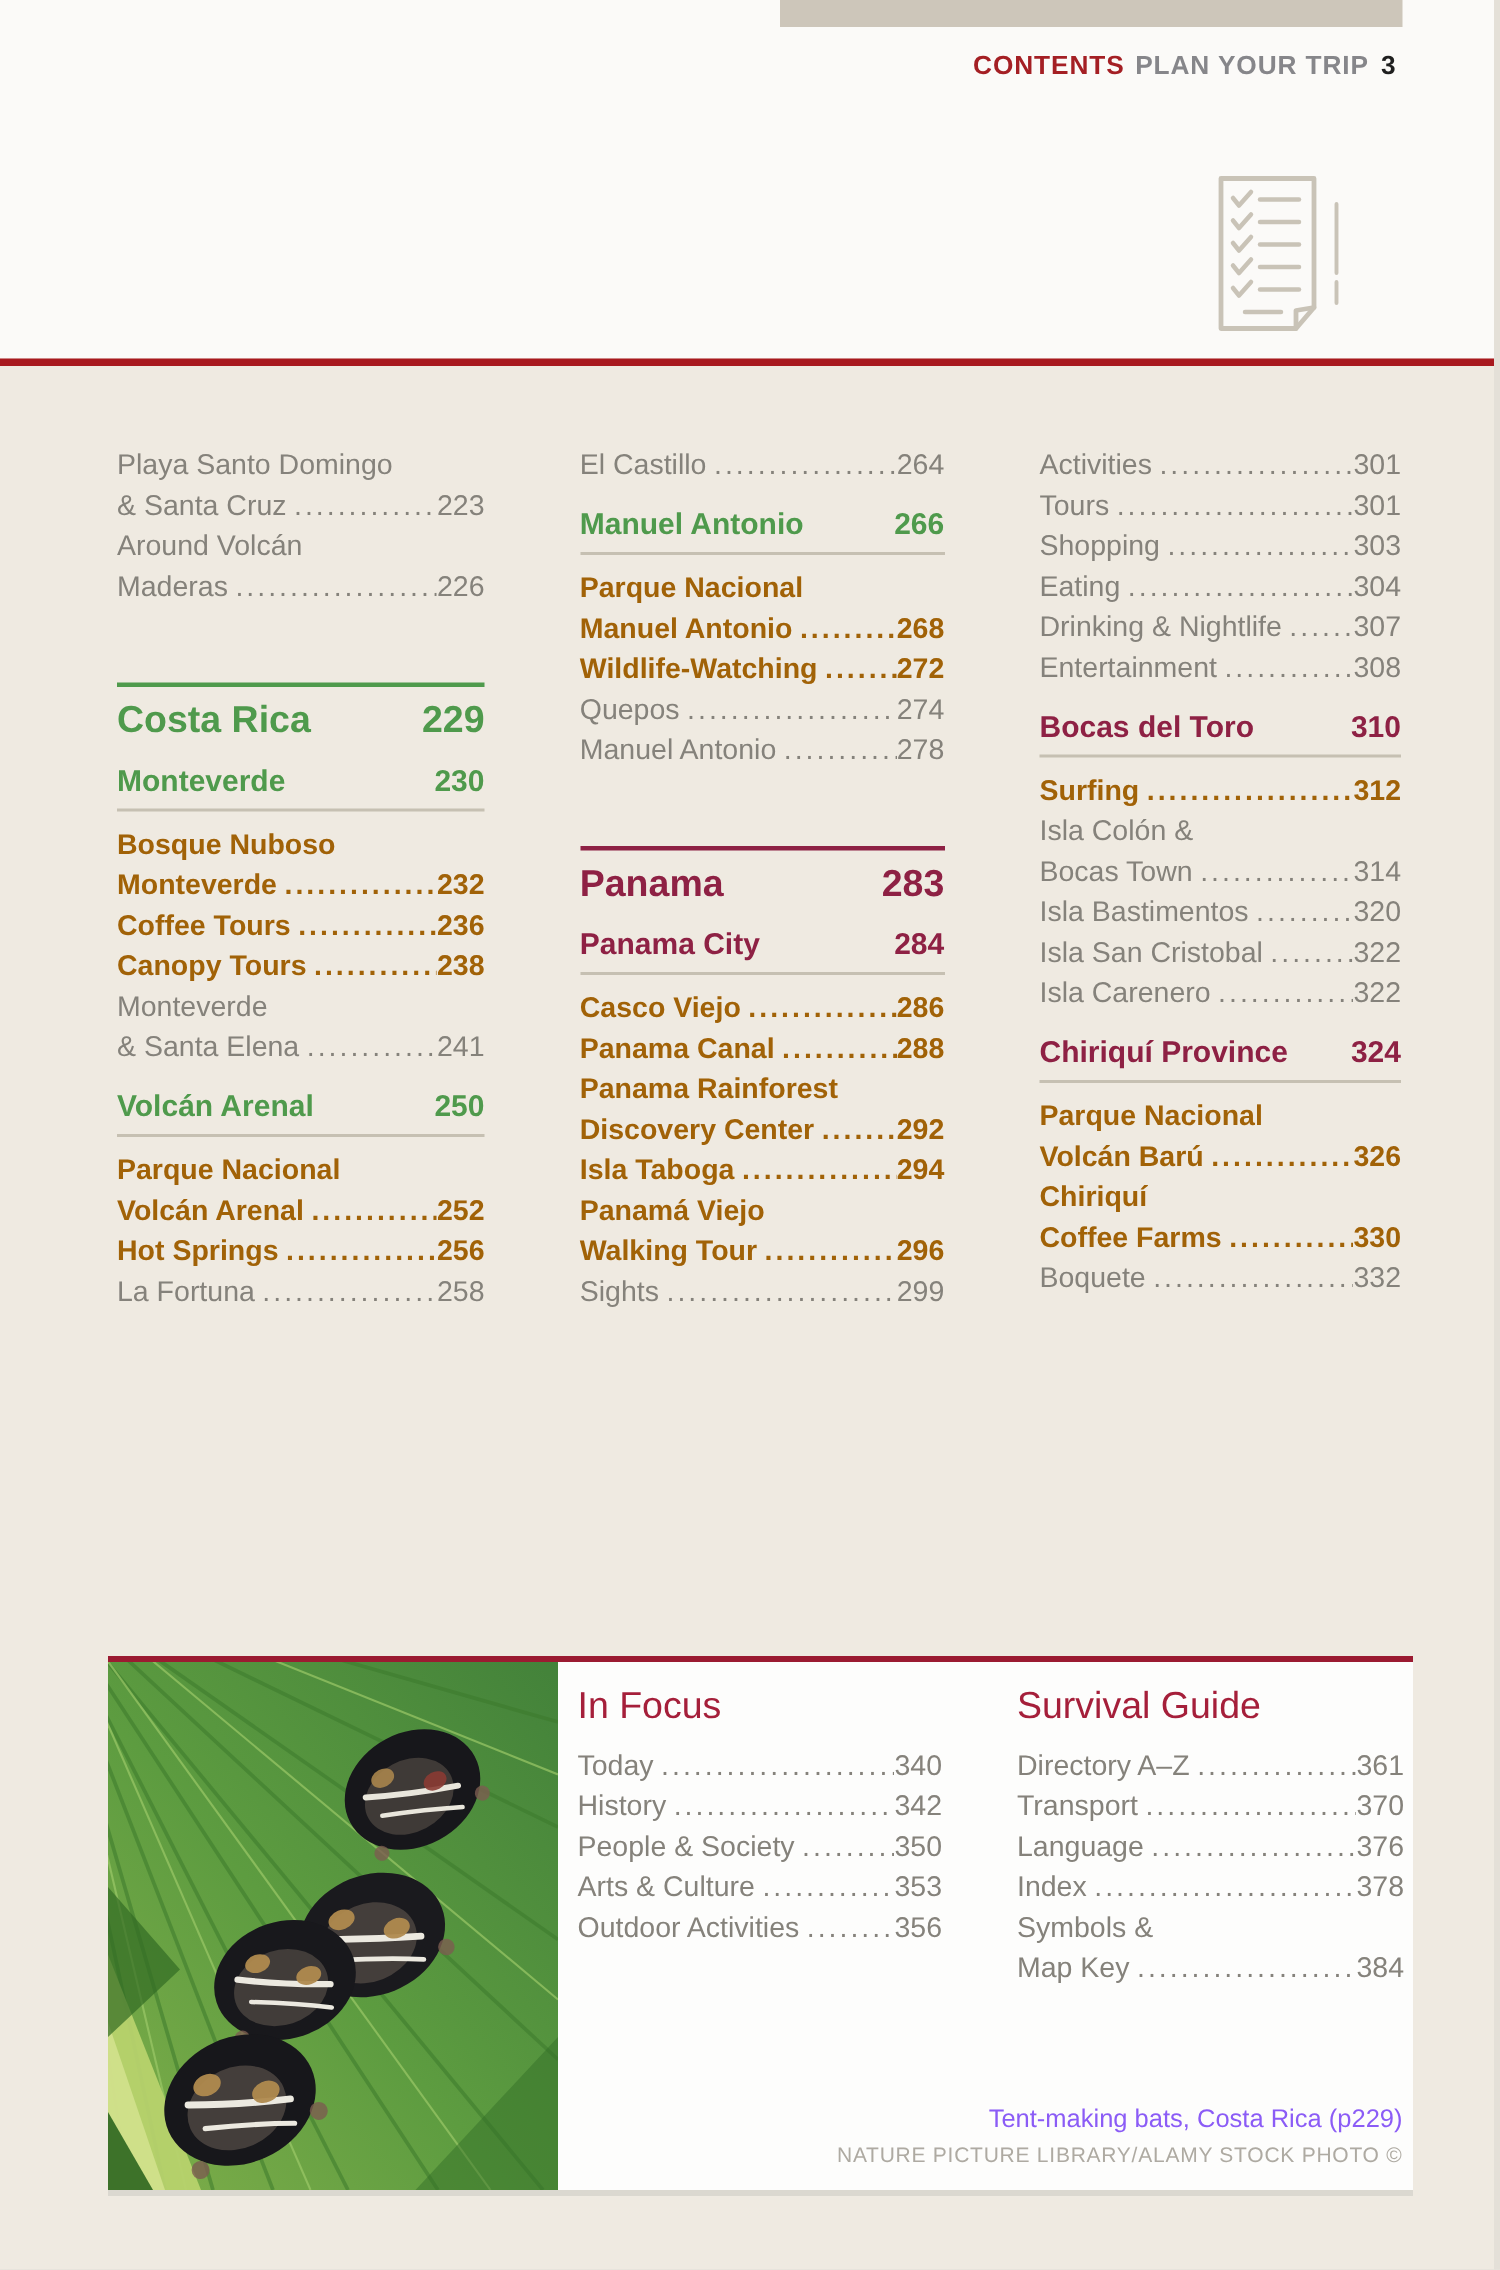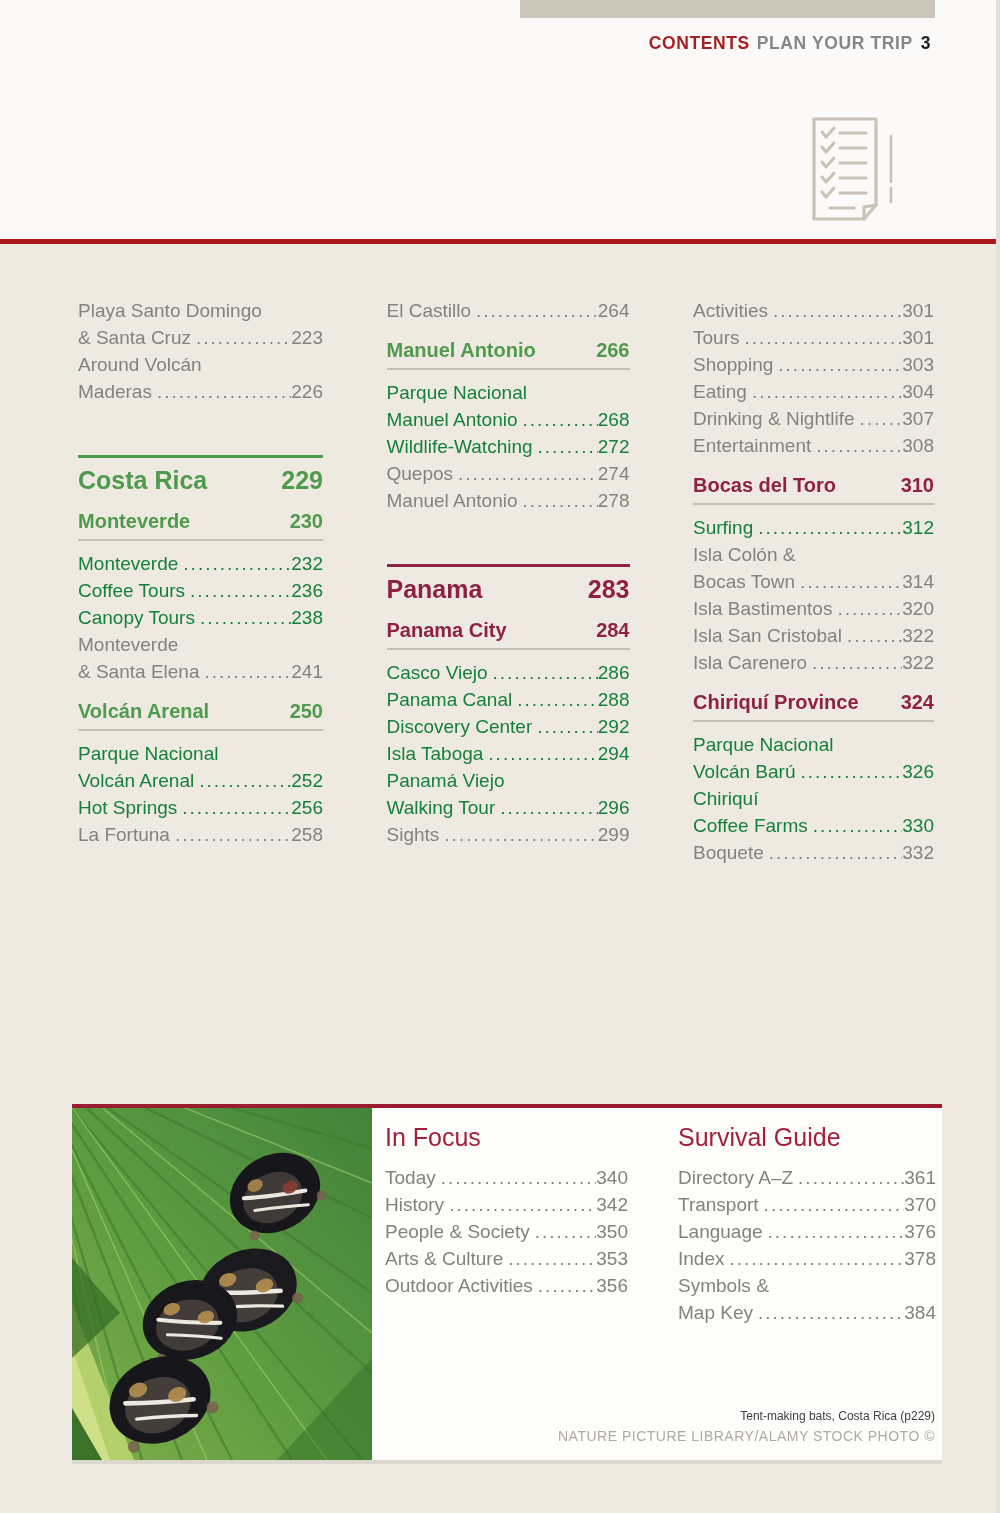--- a/index.html
+++ b/index.html
@@ -16,40 +16,40 @@
 
   .toc{position:absolute;left:78px;top:297px;width:856px;display:flex;justify-content:space-between;}
   .toc-col{display:block;text-align:right;}
   .toc-col:nth-child(1){width:245px;}
   .toc-col:nth-child(2){width:243px;}
   .toc-col:nth-child(3){width:241px;}
 
   .entry{margin:0;}
   .entry .line{display:flex;font-size:19px;line-height:27px;}
   .entry.plain .line{color:#85827b;}
-  .entry.bold .line{color:#15803d;font-weight:400;}
+  .entry.bold .line{color:#a16207;font-weight:700;}
   .t{white-space:nowrap;flex:0 0 auto;}
   .dots{flex:1 1 0;min-width:0;overflow:hidden;white-space:nowrap;letter-spacing:2px;padding:0 3px 0 5px;}
   .pg{flex:0 0 auto;}
 
   .heading{display:flex;justify-content:space-between;align-items:baseline;font-weight:700;}
   .green{color:#4f9a4c;}
   .berry{color:#8e2144;}
   .country{font-size:25px;line-height:30px;margin-top:50px;margin-bottom:6px;padding-top:7px;border-top:3px solid currentColor;gap:27px;}
   .region{font-size:20px;line-height:24px;margin-top:14px;margin-bottom:9px;padding-bottom:6px;border-bottom:2px solid #c6c0b2;}
 
   .focus-box{position:absolute;left:72px;top:1104px;width:870px;height:352px;background:#fdfdfc;
              border-top:4px solid #9b1b31;border-bottom:4px solid #dbd8d0;}
   .photo{position:absolute;left:0;top:0;width:300px;height:352px;overflow:hidden;}
   .focus-col{position:absolute;top:14px;}
   .focus-col.c0{left:313px;width:243px;}
   .focus-col.c1{left:606px;width:258px;}
   .focus-title{font-size:25px;line-height:30px;font-weight:400;color:#a51f3a;margin-bottom:12px;}
   .caption-block{position:absolute;right:7px;bottom:16px;text-align:right;}
-  .photo-caption{font-size:12px;color:#404040;}
+  .photo-caption{font-size:17px;color:#8b5cf6;}
   .photo-credit{font-size:14px;color:#aeaaa2;letter-spacing:.5px;margin-top:5px;}
 </style>
 </head>
 <body>
 
 <div class="page">
 
   <div class="top-band"></div>
   <div class="tan-bar"></div>
 
@@ -110,20 +110,23 @@
         <div class="heading country green">
           <span class="t">Costa Rica</span>
           <span class="pg">229</span>
         </div>
         <div class="heading region green">
           <span class="t">Monteverde</span>
           <span class="pg">230</span>
         </div>
         <div class="entry bold">
           <div class="line">
+            <span class="t">Bosque Nuboso</span>
+          </div>
+          <div class="line">
             <span class="t">Monteverde</span>
             <span class="dots">......................................................................</span>
             <span class="pg">232</span>
           </div>
         </div>
         <div class="entry bold">
           <div class="line">
             <span class="t">Coffee Tours</span>
             <span class="dots">......................................................................</span>
             <span class="pg">236</span>
@@ -234,20 +237,23 @@
           </div>
         </div>
         <div class="entry bold">
           <div class="line">
             <span class="t">Panama Canal</span>
             <span class="dots">......................................................................</span>
             <span class="pg">288</span>
           </div>
         </div>
         <div class="entry bold">
+          <div class="line">
+            <span class="t">Panama Rainforest</span>
+          </div>
           <div class="line">
             <span class="t">Discovery Center</span>
             <span class="dots">......................................................................</span>
             <span class="pg">292</span>
           </div>
         </div>
         <div class="entry bold">
           <div class="line">
             <span class="t">Isla Taboga</span>
             <span class="dots">......................................................................</span>

